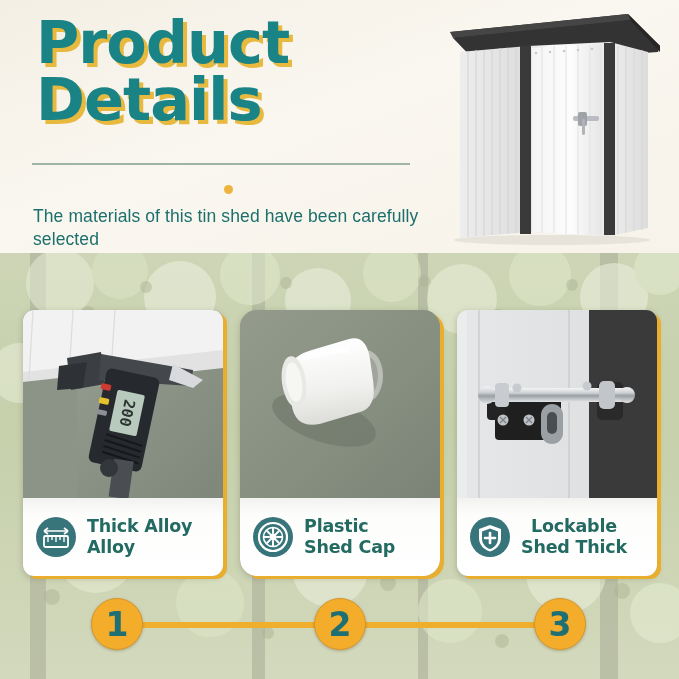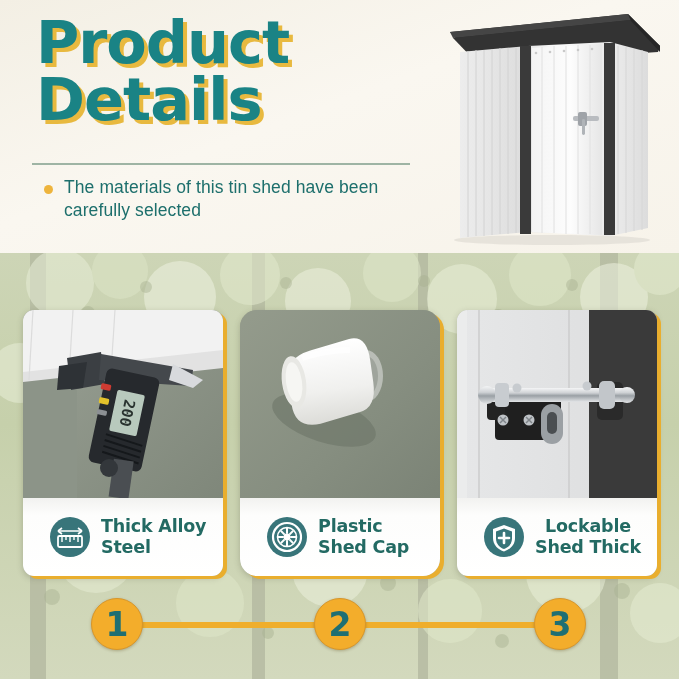--- a/index.html
+++ b/index.html
@@ -20,22 +20,22 @@
   .title-line{
     font-size:59px;line-height:0.97;font-weight:700;letter-spacing:-1px;
     color:#1a8385;text-shadow:4px 4px 0 #e8b93f;
     font-family:"DejaVu Sans",sans-serif;
   }
   .divider{
     position:absolute;left:32px;top:163px;width:378px;height:2px;
     background:#9eb4a4;
   }
   .bullet-row{
-    position:absolute;left:44px;top:176px;width:390px;
-    display:flex;align-items:flex-start;gap:11px;
+    position:absolute;left:33px;top:176px;width:390px;
+    display:flex;align-items:center;gap:11px;flex-direction:column;
   }
   .bullet-dot{
     width:9px;height:9px;border-radius:50%;background:#eeb43c;
     margin-top:9px;flex:0 0 auto;
   }
   .bullet-text{
     font-size:17.5px;line-height:1.33;color:#1d6f6c;letter-spacing:.1px;
   }
 
   
@@ -60,21 +60,21 @@
   .card.c1{left:23px;}
   .card.c2{left:240px;border-radius:17px;}
   .card.c3{left:457px;text-align:center;}
 
   .card-photo{position:absolute;left:0;top:0;width:200px;height:188px;overflow:hidden;}
   .card-photo svg{display:block;}
 
   .card-label{
     position:absolute;left:0;bottom:0;width:200px;height:78px;
     background:linear-gradient(180deg,#f2f2f0 0%,#fdfdfc 22%,#ffffff 100%);
-    display:flex;align-items:center;gap:10px;padding-left:26px;
+    display:flex;align-items:center;gap:10px;padding-left:12px;
     box-sizing:border-box;
   }
   .label-icon{width:42px;height:42px;flex:0 0 auto;}
   .label-text{
     font-size:17.5px;font-weight:700;line-height:1.18;color:#236a63;
     font-family:"DejaVu Sans",sans-serif;letter-spacing:-.2px;
   }
 
   
   .steps{position:absolute;left:0;top:598px;width:679px;height:54px;}
@@ -305,21 +305,21 @@
               <line x1="13" y1="20" x2="13" y2="26"></line>
               <line x1="17" y1="20" x2="17" y2="24"></line>
               <line x1="21" y1="20" x2="21" y2="26"></line>
               <line x1="25" y1="20" x2="25" y2="24"></line>
               <line x1="29" y1="20" x2="29" y2="26"></line>
             </g>
           </svg>
         </span>
         <span class="label-text">
           <span>Thick Alloy</span><br>
-          <span>Steel</span>
+          <span>Alloy</span>
         </span>
       </div>
     </div>
 
     <div class="card c2">
       <div class="card-photo">
         <svg width="200" height="188" viewBox="0 0 200 188">
           <defs>
             <linearGradient id="p2bg" x1="0" y1="0" x2="1" y2="1">
               <stop offset="0%" stop-color="#949b8c"></stop>

